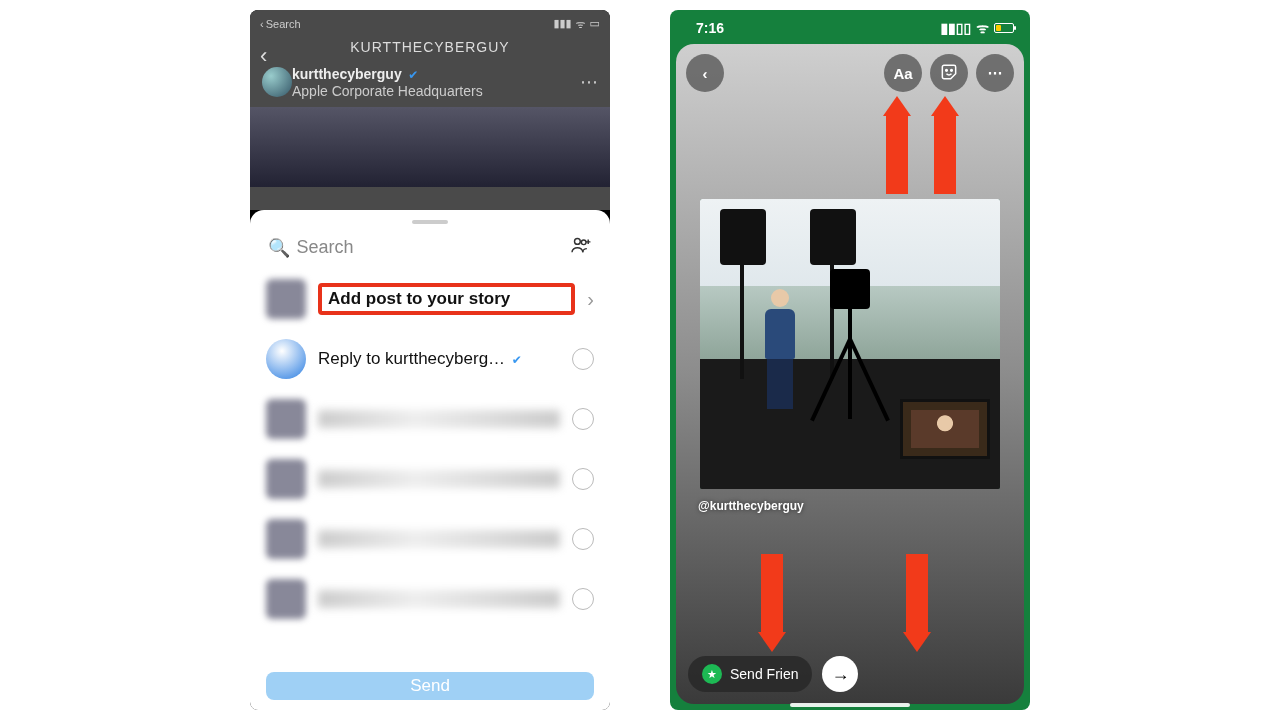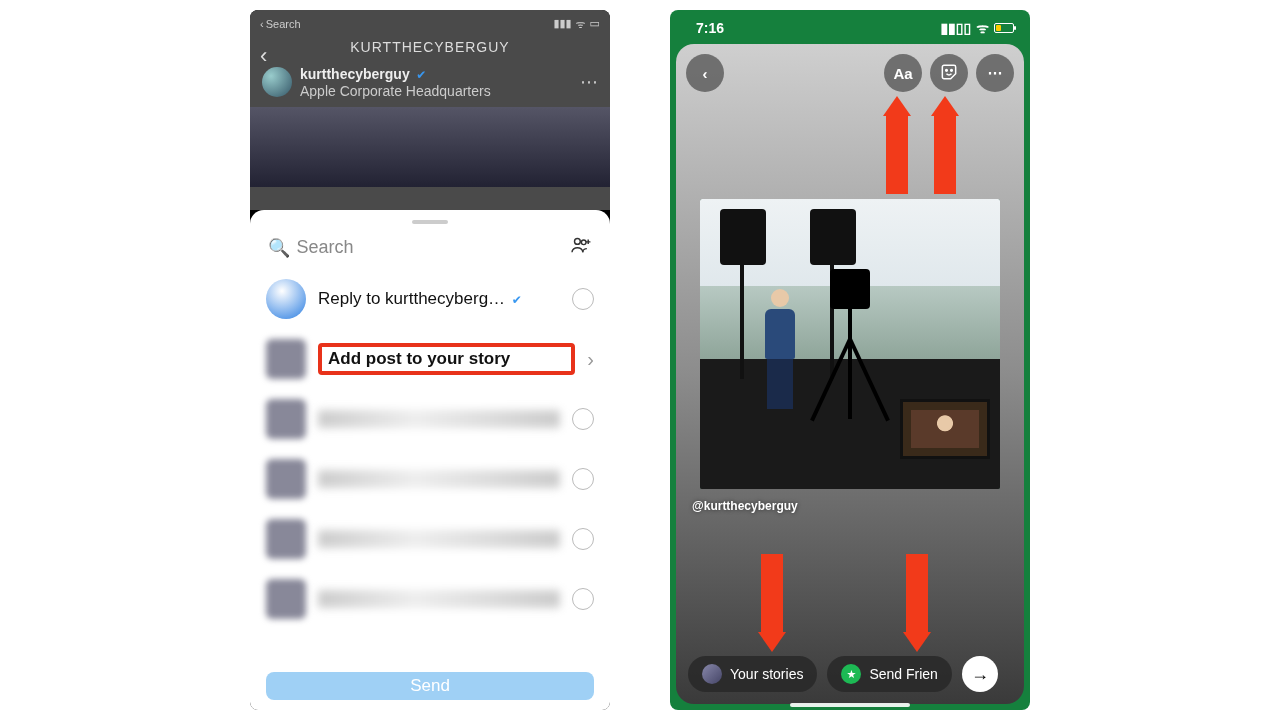--- a/index.html
+++ b/index.html
@@ -48,21 +48,20 @@
     position: absolute;
     left: 10px; top: 10px;
     font-size: 22px;
     color: #ddd;
   }
   .nav-user { font-size: 14px; letter-spacing: 1px; }
   .nav-posts { font-size: 16px; font-weight: 600; }
   .post-header {
     display: flex;
     align-items: center;
-    gap: 8px;
     padding: 8px 12px;
     color: #eee;
   }
   .avatar-sm {
     width: 30px; height: 30px; border-radius: 50%;
     background: radial-gradient(circle at 30% 30%, #9cc, #356);
     flex-shrink: 0;
   }
   .post-header .name { font-size: 14px; font-weight: 600; }
   .post-header .loc { font-size: 14px; color: #ccc; }
@@ -208,21 +207,21 @@
   .camera-rig{position:absolute;left:120px;top:70px;width:60px;height:150px;}
   .camera-rig .cam{width:40px;height:40px;background:#000;margin:0 auto;border-radius:4px;}
   .camera-rig .tripod{width:4px;height:110px;background:#000;margin:0 auto;position:relative;}
   .camera-rig .tripod::before,.camera-rig .tripod::after{content:"";position:absolute;top:30px;width:4px;height:90px;background:#000;}
   .camera-rig .tripod::before{transform:rotate(25deg);transform-origin:top;}
   .camera-rig .tripod::after{transform:rotate(-25deg);transform-origin:top;}
   .monitor{position:absolute;right:10px;bottom:30px;width:90px;height:60px;background:#3a2a1a;border:3px solid #111;}
   .monitor .face{position:absolute;inset:8px;background:radial-gradient(circle at 50% 35%,#e8c9a8 18%,#5a3a2a 20%);}
   .handle{
     position:absolute;
-    left:16px; top:455px;
+    left:22px; top:455px;
     color:#fff; font-size:12px; font-weight:600;
     text-shadow:0 0 4px rgba(0,0,0,.6);
   }
   .story-bottom {
     position:absolute;
     left:0;right:0;bottom:12px;
     display:flex; align-items:center; gap:10px;
     padding:0 12px;
   }
   .pill {
@@ -295,32 +294,32 @@
           <circle cx="8" cy="6" r="3.2"></circle>
             <circle cx="15" cy="7" r="2.6"></circle>
           <path d="M2 18c0-3 3-5 6-5s6 2 6 5"></path>
             <path d="M14 18c0-2.4 2.2-4 4.5-4"></path>
           <path d="M20 4v5M17.5 6.5h5"></path>
         </svg>
       </span>
     </div>
 
     <div class="sheet-row">
+      <div class="thumb sq"></div>
+      <span class="label highlight-box">Add post to your story</span>
+      <span class="chev">›</span>
+    </div>
+
+    <div class="sheet-row">
       <div class="thumb kurt"></div>
       <span class="label">
         <span>Reply to kurtthecyberg…</span>
         <span class="verified">✔</span>
       </span>
       <span class="radio"></span>
-    </div>
-
-    <div class="sheet-row">
-      <div class="thumb sq"></div>
-      <span class="label highlight-box">Add post to your story</span>
-      <span class="chev">›</span>
     </div>
 
     <div class="sheet-row blurred-row">
       <div class="thumb sq"></div>
       <div class="label-blur"></div>
       <span class="radio"></span>
     </div>
     <div class="sheet-row blurred-row">
       <div class="thumb sq"></div>
       <div class="label-blur"></div>
@@ -401,24 +400,20 @@
         </div>
       <div class="monitor">
           <div class="face"></div>
         </div>
     </div>
 
     <div class="handle">@kurtthecyberguy</div>
 
     <div class="story-bottom">
       <div class="pill">
-        <span class="dot av"></span>
-        <span>Your stories</span>
-      </div>
-      <div class="pill">
         <span class="dot star">★</span>
         <span>Send Frien</span>
       </div>
       <div class="next-circ">
         <span>→</span>
       </div>
     </div>
   </div>
   <div class="home-indicator"></div>
 </div>

